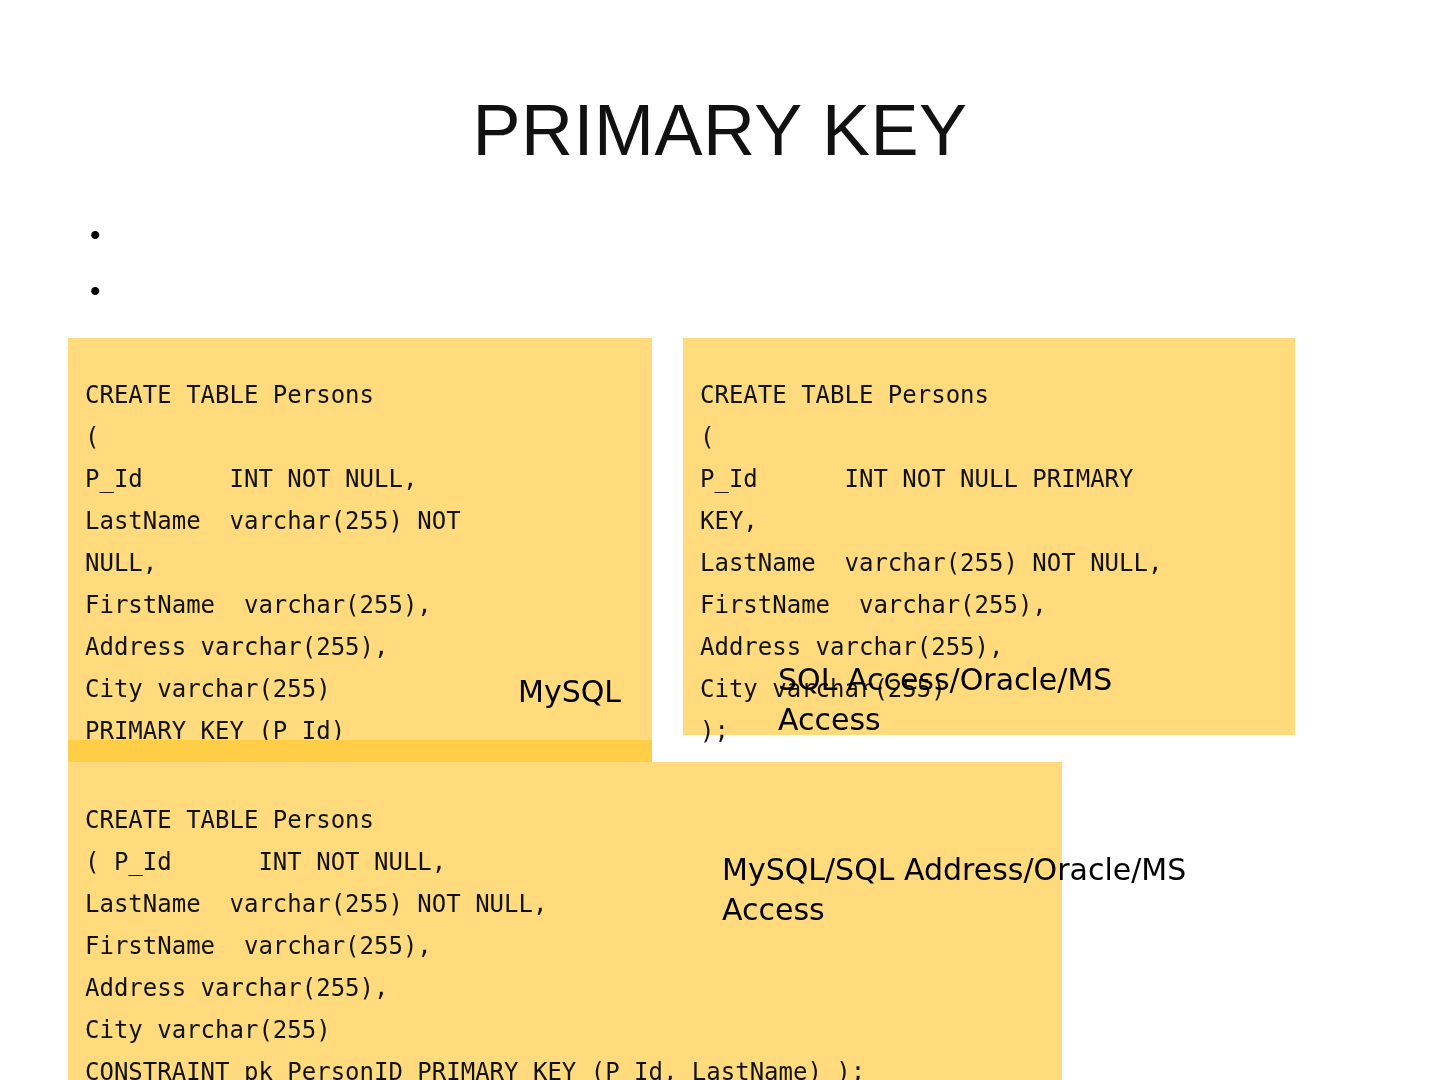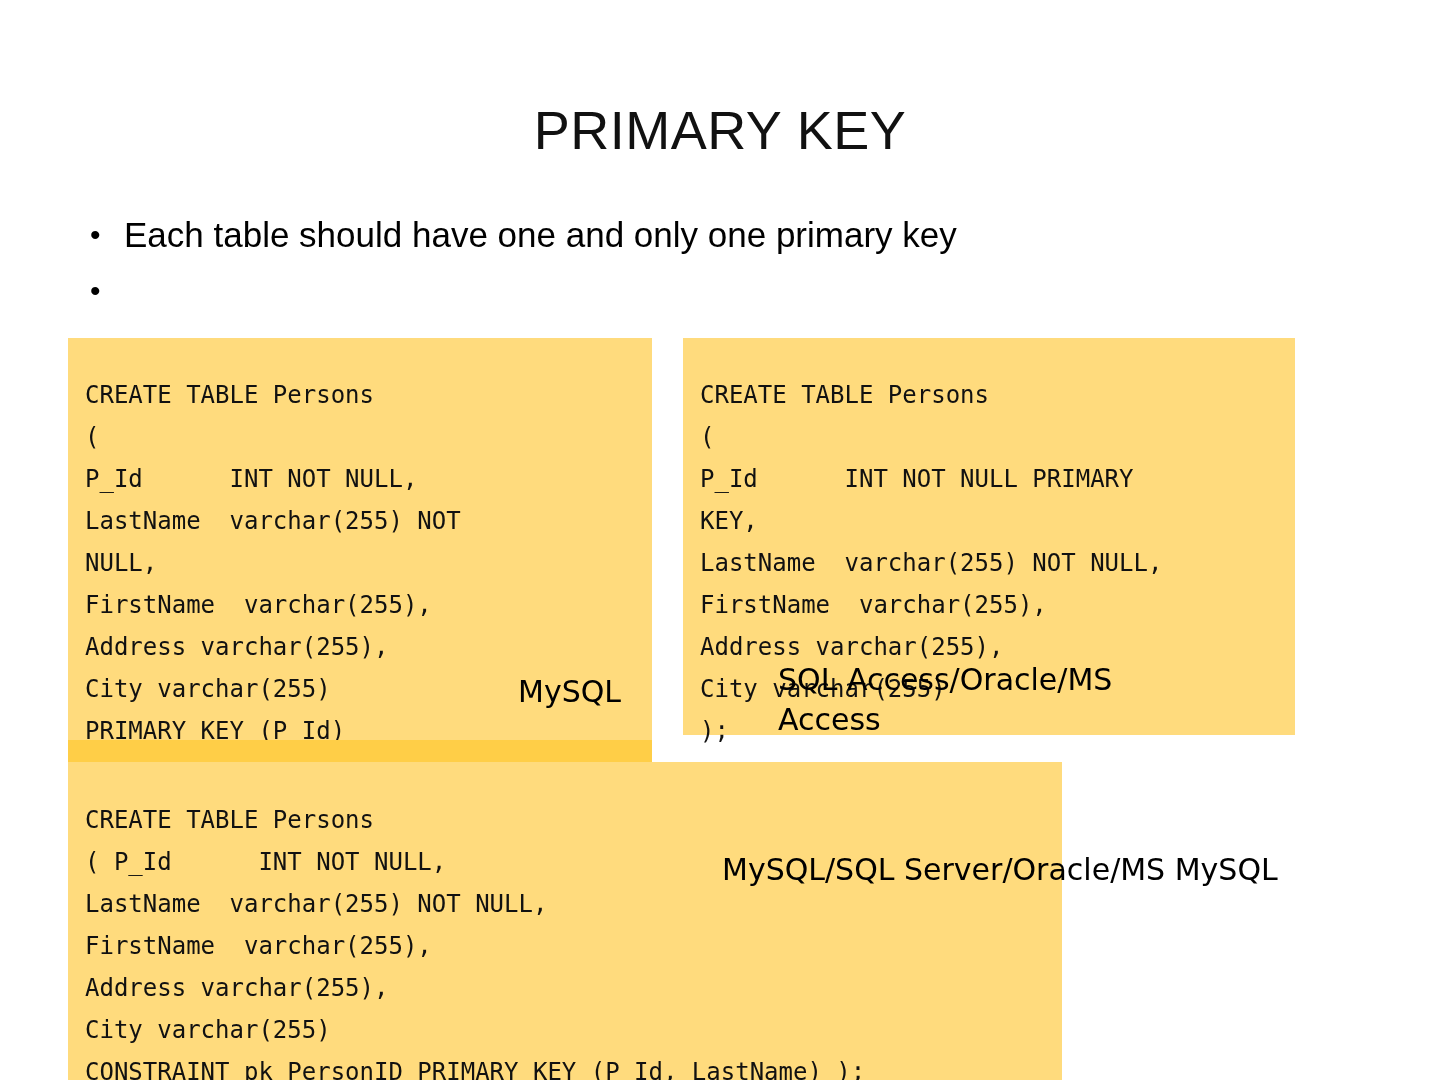--- a/index.html
+++ b/index.html
@@ -16,21 +16,21 @@
     color: #000000;
   }
 
   
   #slide-title {
     position: absolute;
     left: 0;
     top: 88px;
     width: 1440px;
     text-align: center;
-    font-size: 54px;
+    font-size: 72px;
     line-height: 84px;
     font-weight: 300;
     letter-spacing: 0.5px;
     color: #111111;
     white-space: nowrap;
   }
 
   
   #bullet-list {
     position: absolute;
@@ -142,21 +142,20 @@
   }
 </style>
 </head>
 <body>
 
 <div id="slide-title">PRIMARY KEY</div>
 
 <div id="bullet-list">
   <div class="bullet-row">
     <span class="bullet-marker">•</span>
-    <span class="bullet-text">Each table should have one and only one primary key</span>
   </div>
   <div class="bullet-row">
     <span class="bullet-marker">•</span>
   </div>
 </div>
 
 <div class="code-block" id="code-block-1"></div>
 
 <div class="code-block" id="code-block-2"></div>
 
@@ -190,13 +189,13 @@
 LastName  varchar(255) NOT NULL,
 FirstName  varchar(255),
 Address varchar(255),
 City varchar(255)
 CONSTRAINT pk_PersonID PRIMARY KEY (P_Id, LastName) );</pre>
 
 <div class="dialect-label" id="dialect-label-1">MySQL</div>
 
 <div class="dialect-label" id="dialect-label-2">SQL Access/Oracle/MS Access</div>
 
-<div class="dialect-label" id="dialect-label-3">MySQL/SQL Server/Oracle/MS MySQL</div>
+<div class="dialect-label" id="dialect-label-3">MySQL/SQL Address/Oracle/MS Access</div>
 
 </body></html>

